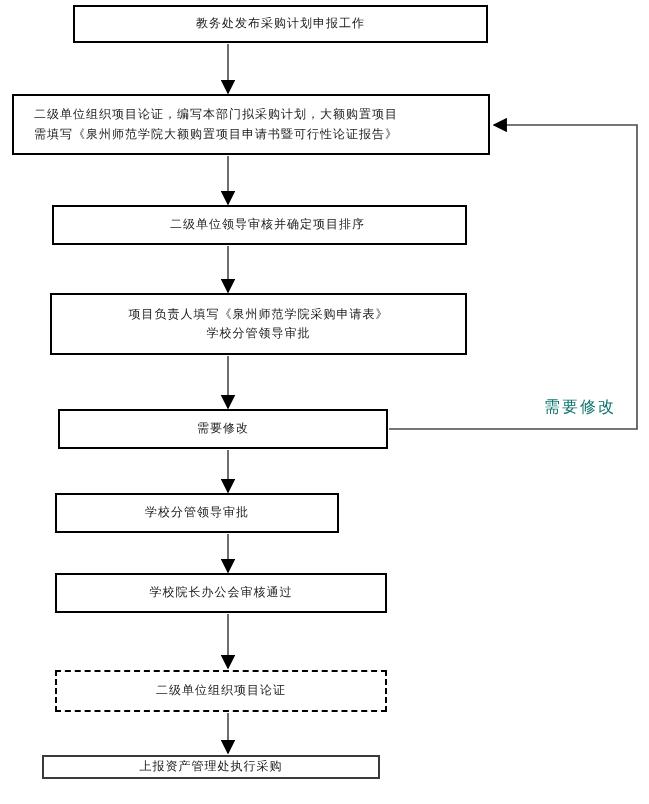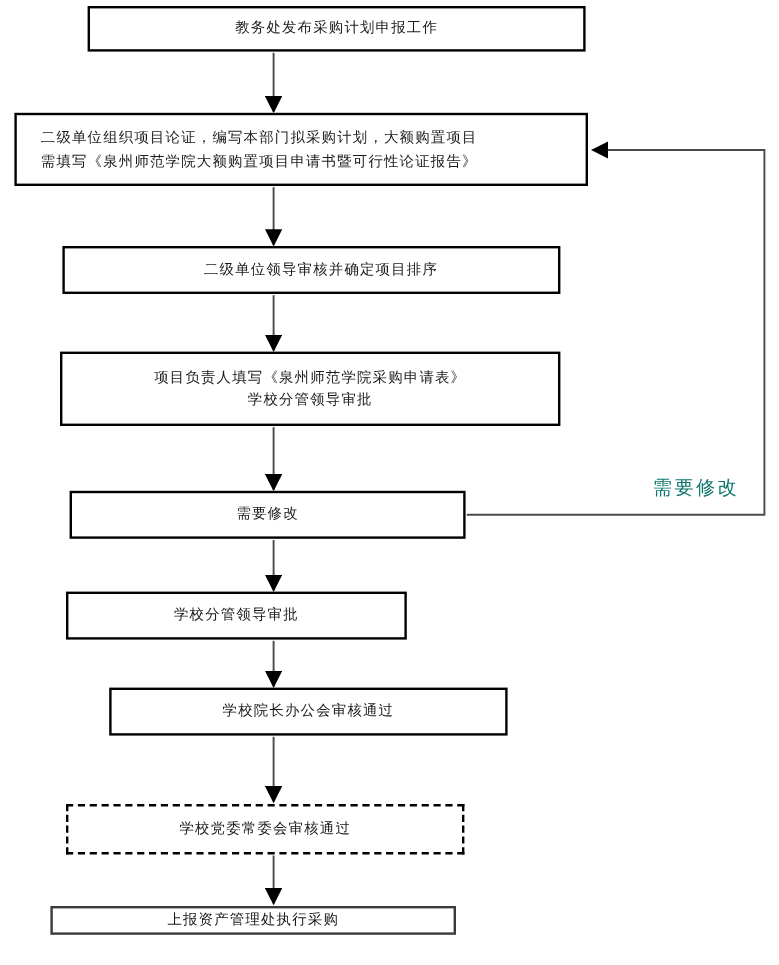--- a/index.html
+++ b/index.html
@@ -38,21 +38,21 @@
   }
   .box span { display: block; white-space: nowrap; }
   
   #step-1 { left: 73px;  top: 5px;   width: 415px; height: 38px; }
   #step-2 { left: 12px;  top: 94px;  width: 478px; height: 61px;
             align-items: flex-start; text-align: left; padding-left: 20px; }
   #step-3 { left: 52px;  top: 205px; width: 415px; height: 40px; padding-left: 16px; }
   #step-4 { left: 50px;  top: 293px; width: 417px; height: 62px; }
   #step-5 { left: 58px;  top: 409px; width: 330px; height: 40px; }
   #step-6 { left: 55px;  top: 493px; width: 284px; height: 40px; }
-  #step-7 { left: 55px;  top: 573px; width: 332px; height: 40px; margin-left: 36px; }
+  #step-7 { left: 55px;  top: 573px; width: 332px; height: 40px; }
   #step-8 { left: 55px;  top: 670px; width: 332px; height: 42px; border-style: dashed; border-width: 2px; }
   #step-9 { left: 42px;  top: 755px; width: 338px; height: 24px; border-color: #3a3a3a; }
   .edge-label {
     position: absolute;
     left: 544px;
     top: 397px;
     font-size: 16px;
     letter-spacing: 2px;
     color: #0f766e;
     white-space: nowrap;
@@ -104,21 +104,21 @@
 
   <div class="box" id="step-6">
     <span>学校分管领导审批</span>
   </div>
 
   <div class="box" id="step-7">
     <span>学校院长办公会审核通过</span>
   </div>
 
   <div class="box" id="step-8">
-    <span>学校党委常委会审核通过</span>
+    <span>二级单位组织项目论证</span>
   </div>
 
   <div class="box" id="step-9">
     <span>上报资产管理处执行采购</span>
   </div>
 
   <div class="edge-label">需要修改</div>
 
 </div>
 

